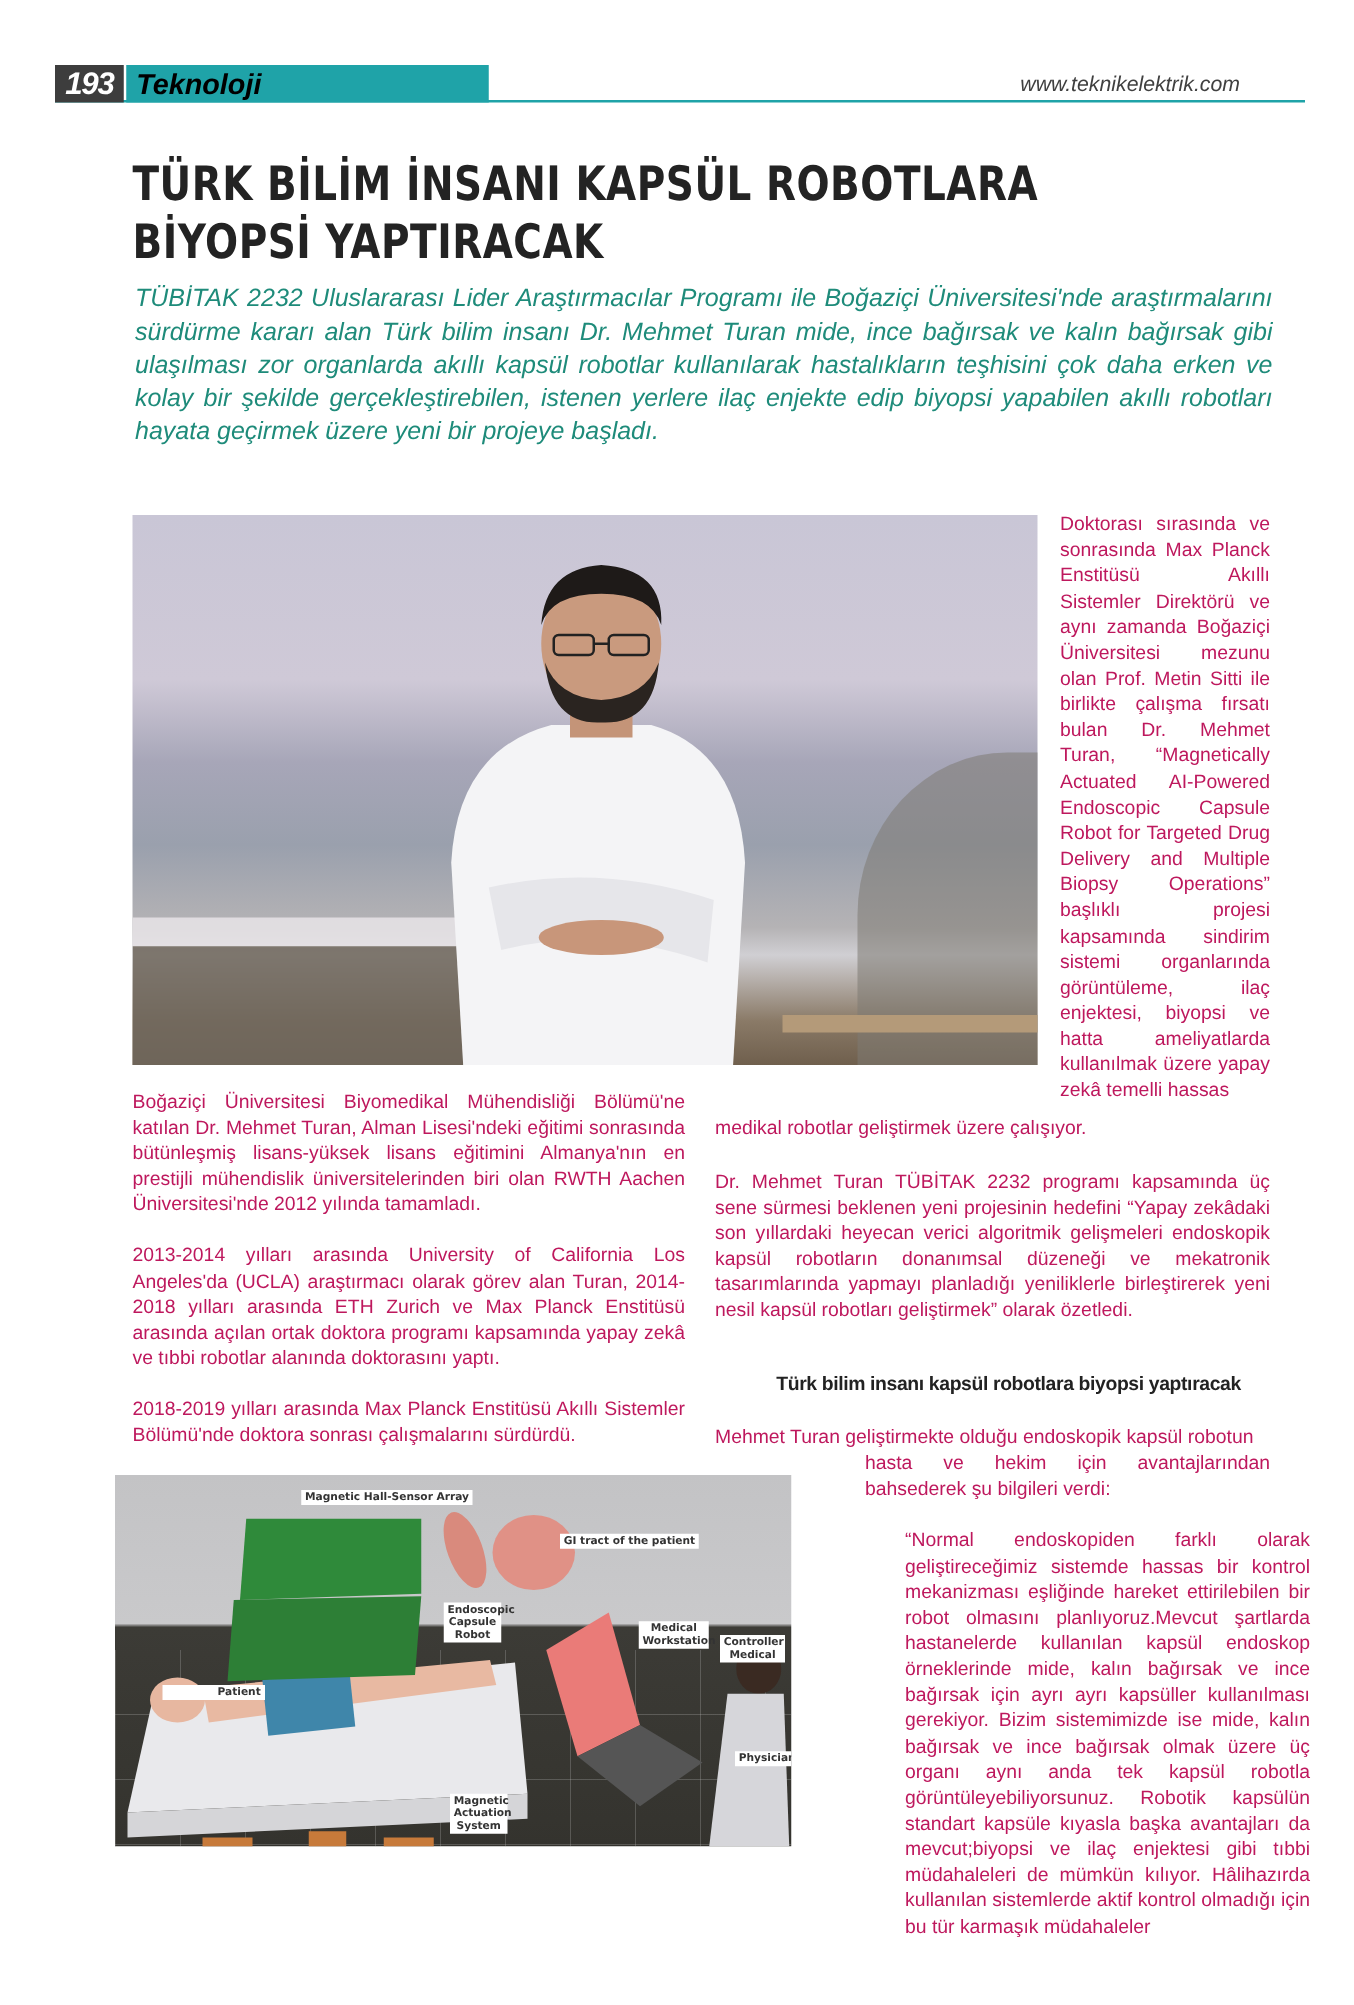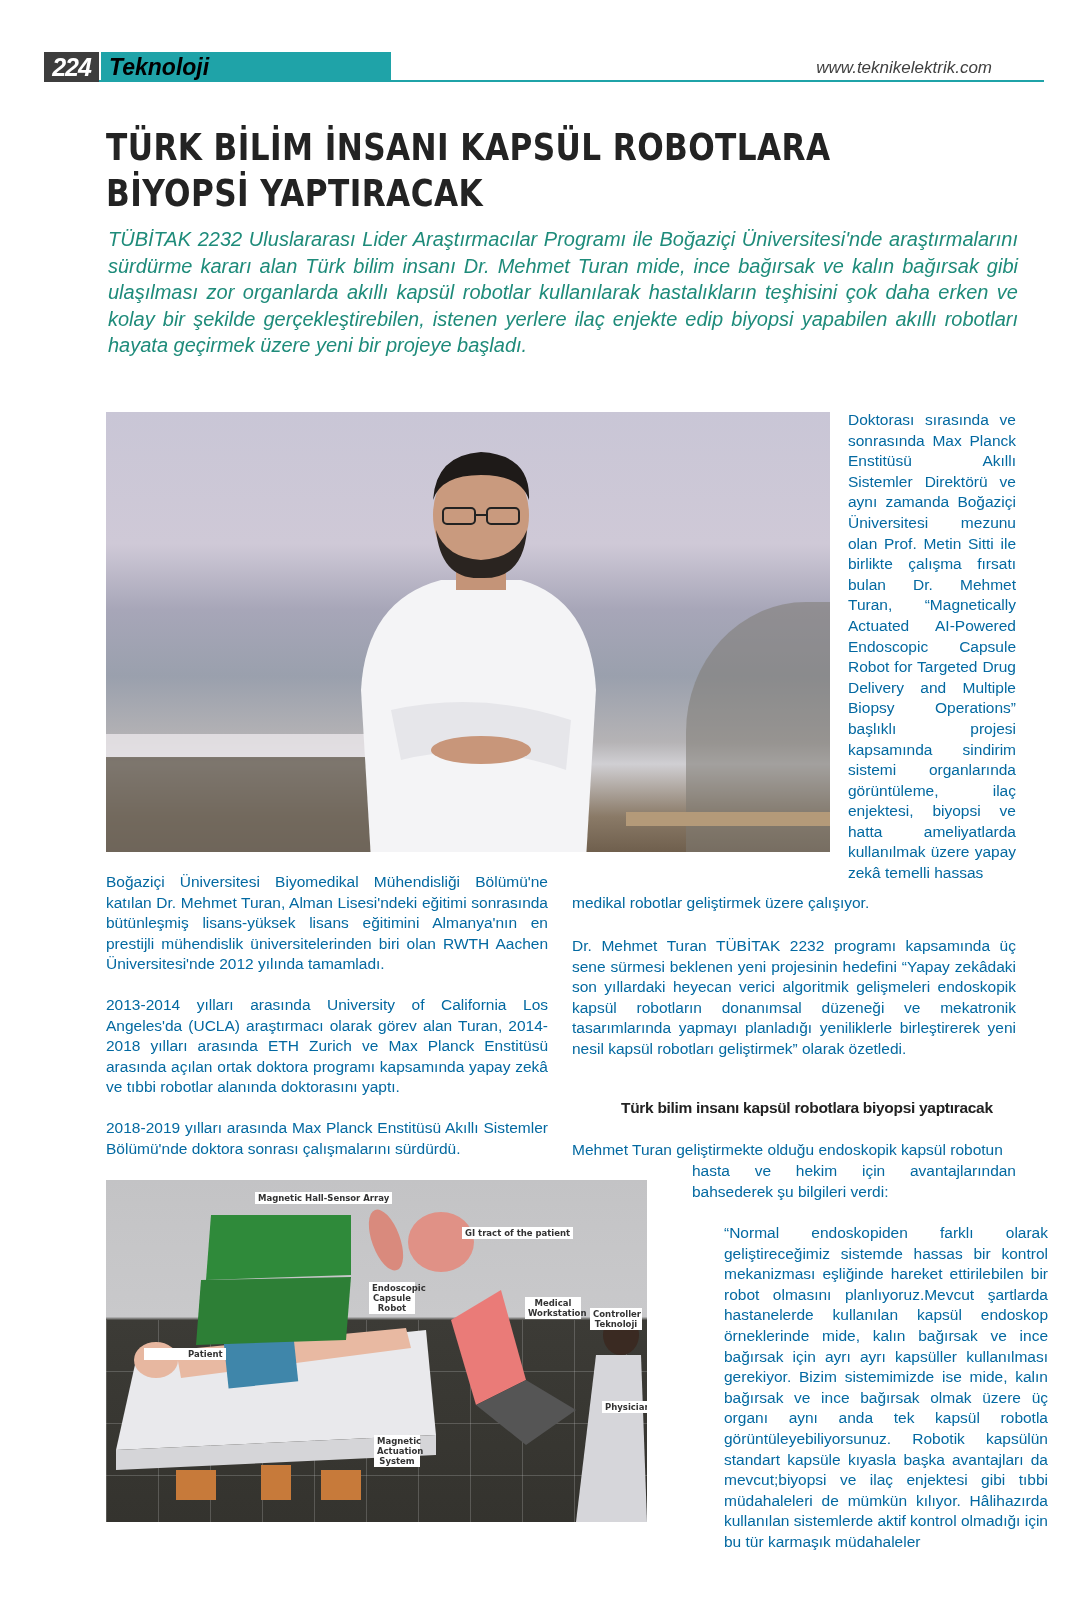--- a/index.html
+++ b/index.html
@@ -24,45 +24,45 @@
   
   .photo { position:absolute; left:106px; top:412px; width:724px; height:440px; overflow:hidden;
            background:linear-gradient(180deg,#c9c6d6 0%,#cfc9d7 30%,#a7a6b8 45%,#9aa0ad 60%,#b5b3b5 75%,#d0cfd3 80%,#8a7a67 92%,#6f5f4d 100%); }
   .photo .hill { position:absolute; left:580px; top:190px; width:240px; height:260px; border-radius:50% 0 0 0; background:#7d7a72; opacity:0.55; }
   .photo .roof { position:absolute; left:0; top:322px; width:280px; height:24px; background:#e8e4e8; opacity:0.85; }
   .photo .wall { position:absolute; left:0; top:345px; width:290px; height:100px; background:#6e665c; opacity:0.85; }
   .photo .ledge { position:absolute; left:520px; top:400px; width:220px; height:14px; background:#b49a79; }
   .person { position:absolute; left:225px; top:28px; width:300px; height:420px; }
 
   
-  .col { position:absolute; font:15.5px "Liberation Sans", sans-serif; line-height:20.6px; color:#0369a1; text-align:justify; }
+  .col { position:absolute; font:15.5px "Liberation Sans", sans-serif; line-height:20.6px; color:#be185d; text-align:justify; }
   .col p { margin:0 0 20px 0; }
   .rcol1 { left:848px; top:410px; width:168px; text-align:justify; }
   .lcol { left:106px; top:872px; width:442px; }
   .rcont { left:572px; top:893px; width:444px; }
   .rpara2 { left:572px; top:936px; width:444px; }
   .subhead { position:absolute; left:573px; top:1099px; font:bold 15.5px "Liberation Sans", sans-serif; color:#222; letter-spacing:-0.3px;margin-left:48px; }
   .rp3a { left:572px; top:1140px; width:444px; }
   .rp3b { left:692px; top:1161px; width:324px; }
   .rquote { left:724px; top:1223px; width:324px; }
 
   
-  .diagram { position:absolute; left:106px; top:1180px; width:541px; height:342px; overflow:hidden;
+  .diagram { position:absolute; left:92px; top:1180px; width:541px; height:297px; overflow:hidden;
              background:linear-gradient(180deg,#c3c3c5 0%,#c9c9cb 40%,#3c3b36 41%,#34332e 100%); }
   .tile-lines { position:absolute; left:0; top:140px; width:100%; height:202px;
      background-image:linear-gradient(90deg, rgba(200,200,200,0.25) 1px, transparent 1px), linear-gradient(0deg, rgba(200,200,200,0.25) 1px, transparent 1px);
      background-size:52px 52px; }
   .lbl { position:absolute; background:#fff; color:#333; font:bold 8.5px "DejaVu Sans", sans-serif; text-align:center; line-height:10px; padding:1px 3px; }
 </style>
 </head>
 <body>
 
 <div class="hdr">
   <div class="hdr-line2"></div>
-  <div class="pg">224</div>
+  <div class="pg">193</div>
   <div class="sec">Teknoloji</div>
   <div class="url">www.teknikelektrik.com</div>
 </div>
 
 <div class="title">
   <div>TÜRK BİLİM İNSANI KAPSÜL ROBOTLARA</div>
   <div>BİYOPSİ YAPTIRACAK</div>
 </div>
 
 <div class="lead">TÜBİTAK 2232 Uluslararası Lider Araştırmacılar Programı ile Boğaziçi Üniversitesi'nde araştırmalarını sürdürme kararı alan Türk bilim insanı Dr. Mehmet Turan mide, ince bağırsak ve kalın bağırsak gibi ulaşılması zor organlarda akıllı kapsül robotlar kullanılarak hastalıkların teşhisini çok daha erken ve kolay bir şekilde gerçekleştirebilen, istenen yerlere ilaç enjekte edip biyopsi yapabilen akıllı robotları hayata geçirmek üzere yeni bir projeye başladı.</div>
@@ -125,17 +125,17 @@
     <polygon points="345,140 395,110 420,200 370,225" fill="#ea7b78"></polygon>
     <polygon points="370,225 420,200 470,230 420,265" fill="#555"></polygon>
 
     <ellipse cx="515" cy="155" rx="18" ry="20" fill="#3a2a22"></ellipse>
     <path d="M490 175 L535 175 L541 342 L470 342 Z" fill="#d6d6da"></path>
   </svg>
   <div class="lbl" style="left:149px;top:12px;">Magnetic Hall-Sensor Array</div>
   <div class="lbl" style="left:356px;top:47px;">GI tract of the patient</div>
   <div class="lbl" style="left:263px;top:102px;width:40px;">Endoscopic Capsule Robot</div>
   <div class="lbl" style="left:419px;top:117px;width:50px;">Medical Workstation</div>
-  <div class="lbl" style="left:484px;top:128px;width:46px;">Controller Teknoloji</div>
+  <div class="lbl" style="left:484px;top:128px;width:46px;">Controller Medical</div>
   <div class="lbl" style="left:38px;top:168px;padding-left:44px;">Patient</div>
   <div class="lbl" style="left:496px;top:221px;">Physician</div>
   <div class="lbl" style="left:268px;top:255px;width:40px;">Magnetic Actuation System</div>
 </div>
 
 </body></html>

